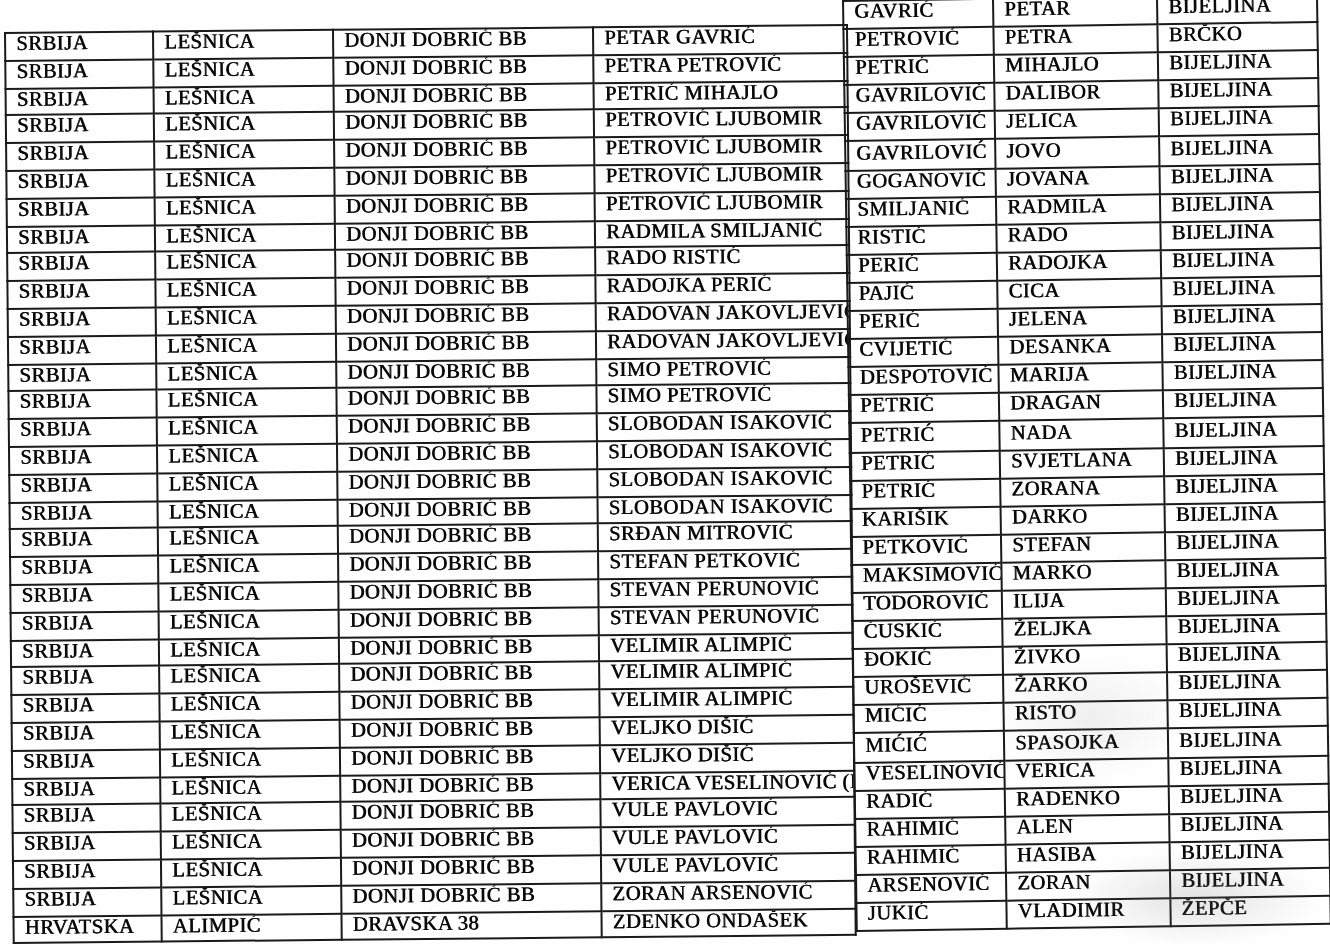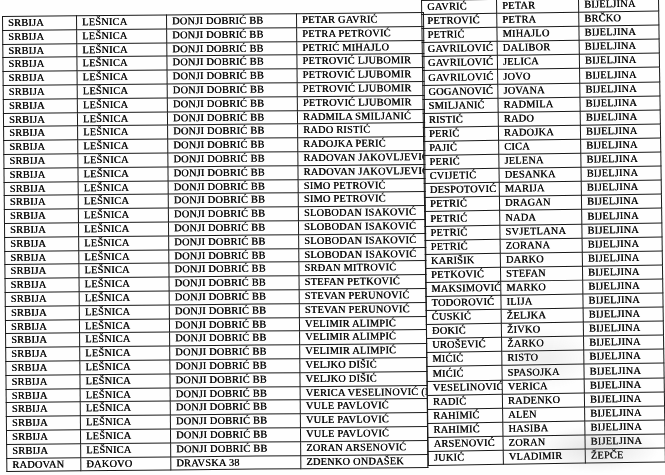--- a/index.html
+++ b/index.html
@@ -244,22 +244,22 @@
           <td>DONJI DOBRIĆ BB</td>
           <td>VULE PAVLOVIĆ</td>
         </tr>
         <tr>
           <td>SRBIJA</td>
           <td>LEŠNICA</td>
           <td>DONJI DOBRIĆ BB</td>
           <td>ZORAN ARSENOVIĆ</td>
         </tr>
         <tr>
-          <td>RADOVAN</td>
-          <td>ĐAKOVO</td>
+          <td>HRVATSKA</td>
+          <td>ALIMPIĆ</td>
           <td>DRAVSKA 38</td>
           <td>ZDENKO ONDAŠEK</td>
         </tr>
       </tbody>
   </table>
 
   <table class="grid grid--right">
     <colgroup>
       <col style="width:75px">
       <col style="width:82px">

